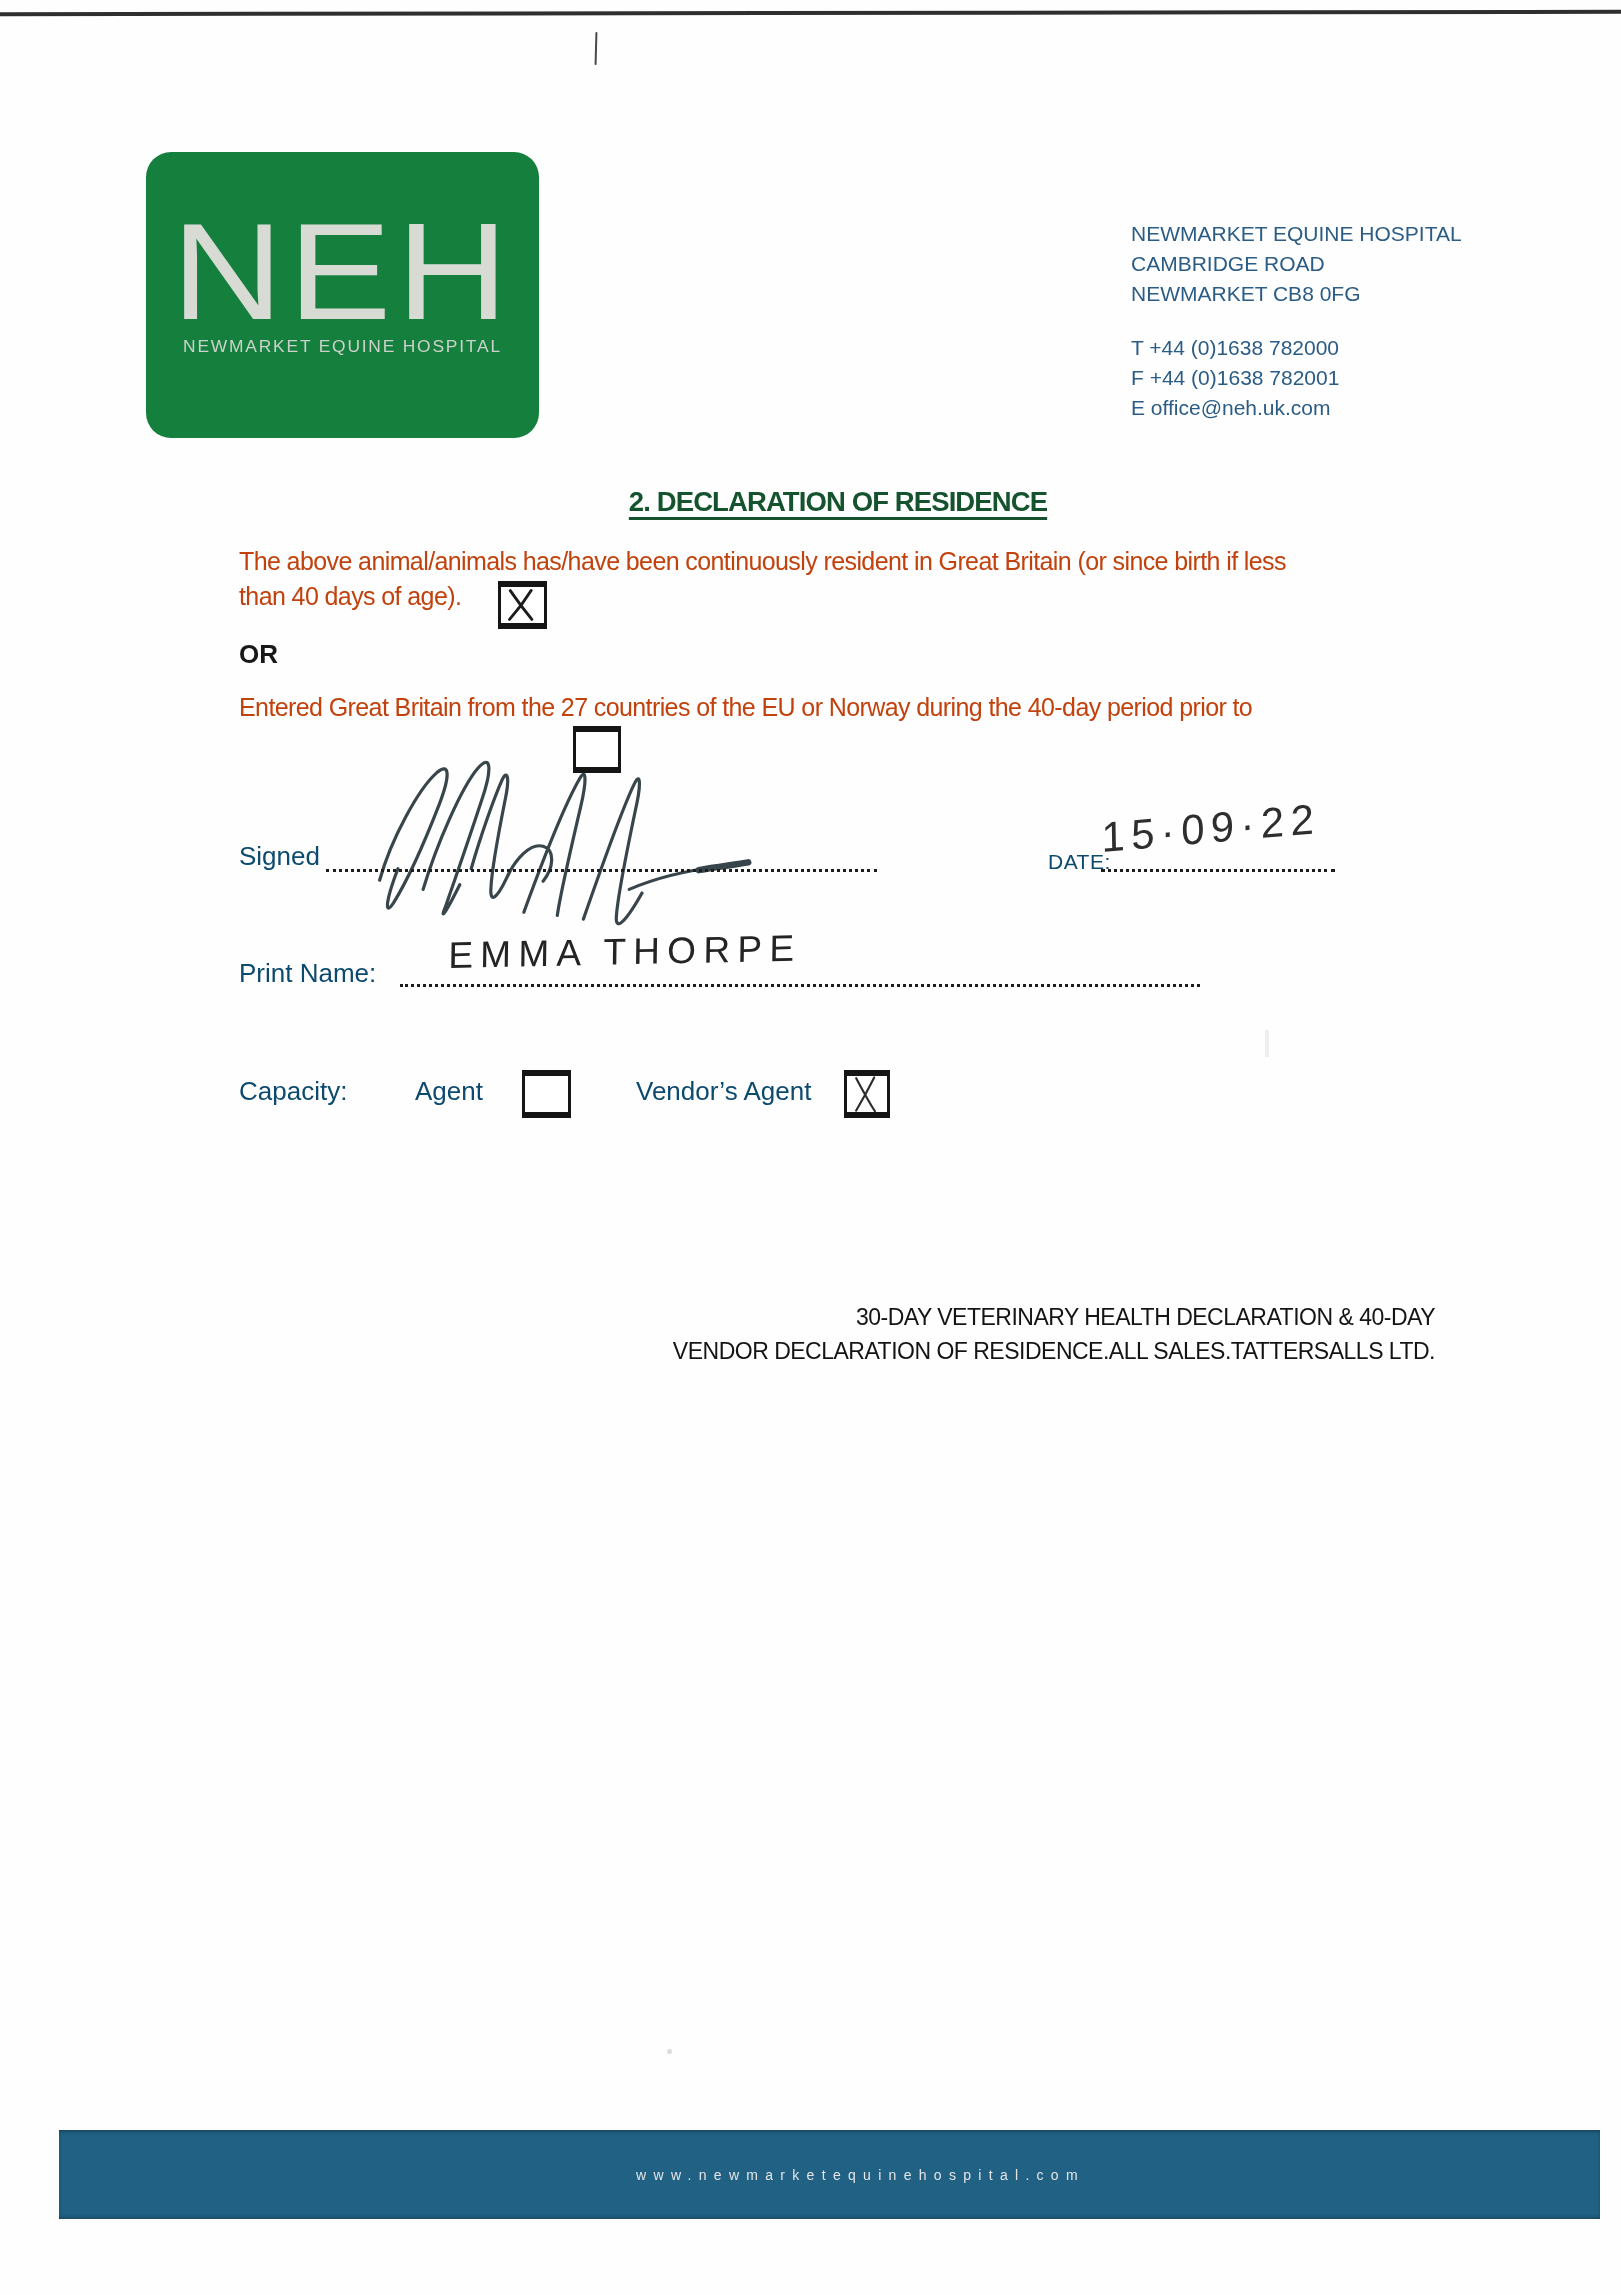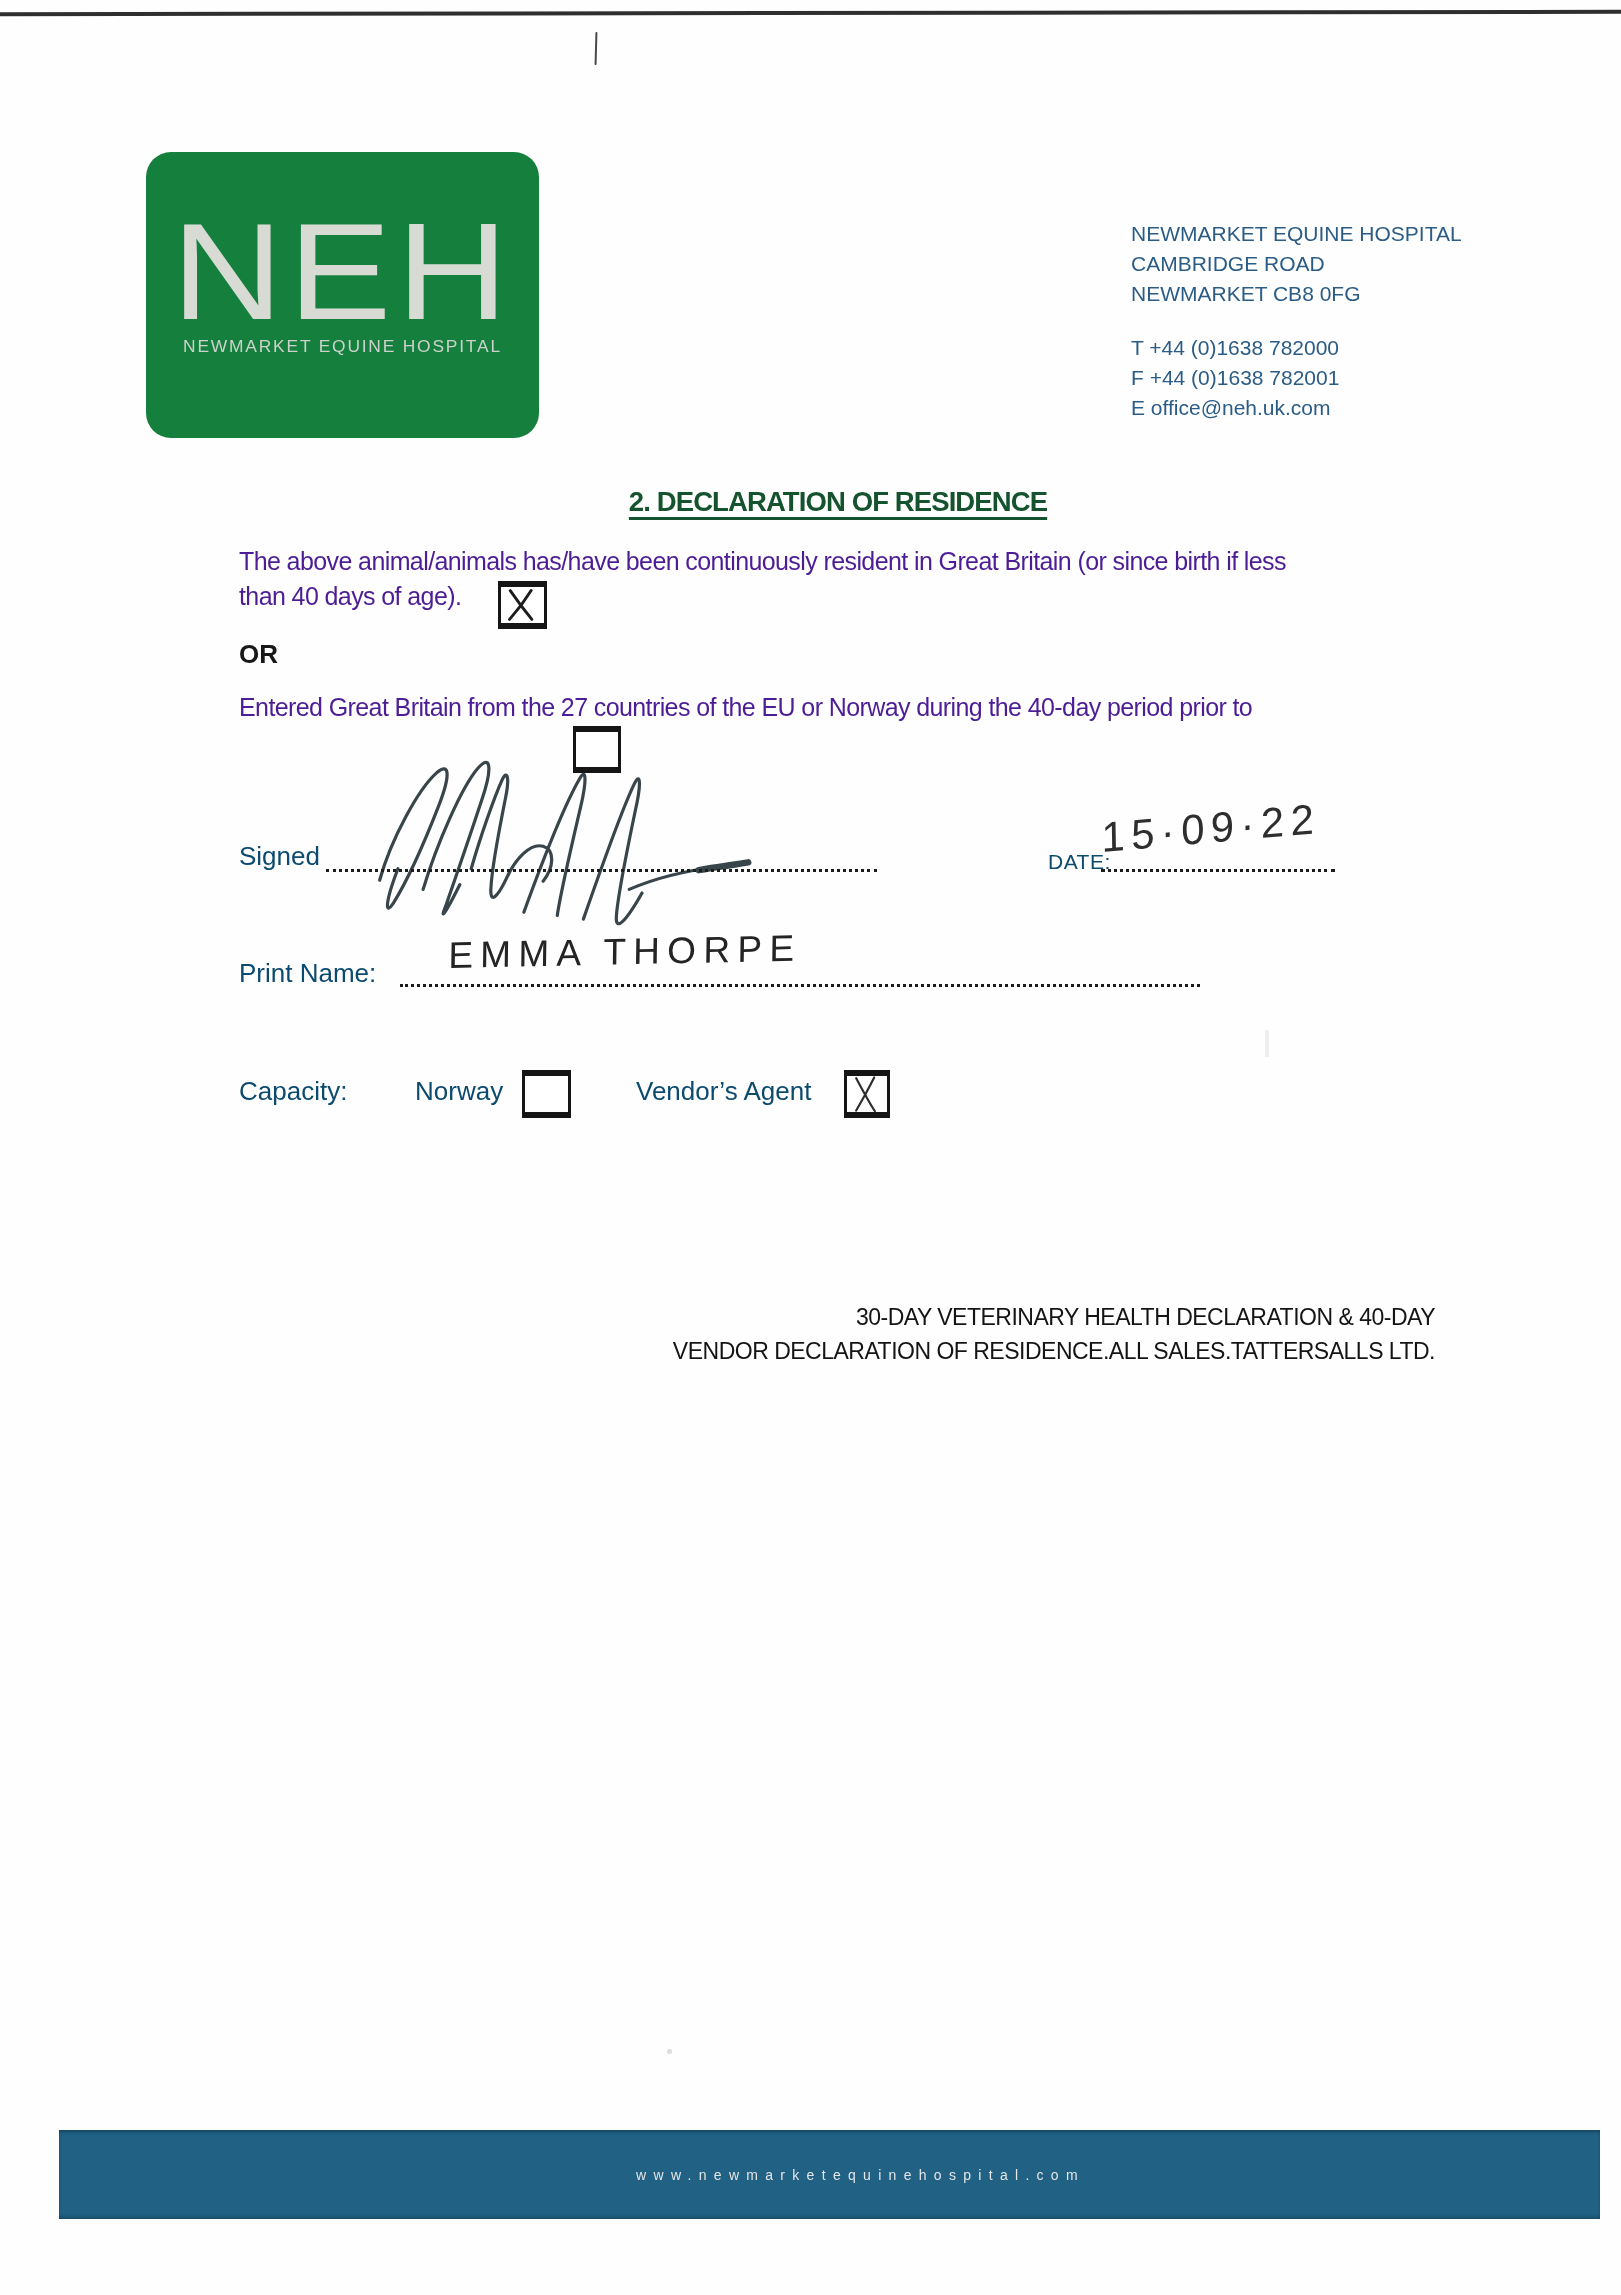--- a/index.html
+++ b/index.html
@@ -27,21 +27,21 @@
 
   
   .contact{left:1131px; top:219px; font-size:21px; line-height:30px; color:#2b5c85;}
   .contact .phones{margin-top:24px;}
 
   
   .heading{left:239px; top:486px; width:1198px; text-align:center; font-size:27.5px; letter-spacing:-0.9px; font-weight:700; color:#14532d;}
   .heading span{text-decoration:underline; text-decoration-thickness:2.8px; text-underline-offset:6px;}
 
   
-  .body-text{font-size:25px; letter-spacing:-0.6px; line-height:35px; color:#4c1d95; white-space:nowrap;}
+  .body-text{font-size:25px; letter-spacing:-0.6px; line-height:35px; color:#c2410c; white-space:nowrap;}
   .para1{left:239px; top:544px;}
   .para2{left:239px; top:690px;}
   .or{left:239px; top:639px; font-size:26px; font-weight:700;}
 
   
   .checkbox{box-sizing:border-box; border:3.7px solid #151515; border-top-width:6px; border-bottom-width:6px; background:#fff;}
   .cb1{left:498px; top:581px; width:49px; height:48px;}
   .cb2{left:573px; top:726px; width:48px; height:47px;}
   .cb-vendor{left:522px; top:1070px; width:49px; height:48px;}
   .cb-agent{left:844px; top:1070px; width:46px; height:48px;}
@@ -152,21 +152,21 @@
   <div class="abs dots signed-dots"></div>
   <div class="abs label date-label">DATE:</div>
   <div class="abs dots date-dots"></div>
   <div class="abs date-value">15·09·22</div>
 
   <div class="abs label print-label">Print Name:</div>
   <div class="abs dots print-dots"></div>
   <div class="abs print-value">EMMA THORPE</div>
 
   <div class="abs label capacity-label">Capacity:</div>
-  <div class="abs label vendor-label">Norway</div>
+  <div class="abs label vendor-label">Agent</div>
   <div class="abs checkbox cb-vendor">
     
   </div>
   <div class="abs label agent-label">Vendor’s Agent</div>
   <div class="abs checkbox cb-agent">
     <svg class="hand-x" viewBox="0 0 100 100">
       <path d="M20,6 C38,40 58,76 72,98" stroke="#2d2d2d" stroke-width="6"></path>
       <path d="M70,4 C55,34 34,72 20,96" stroke="#2d2d2d" stroke-width="6"></path>
     </svg>
   </div>

